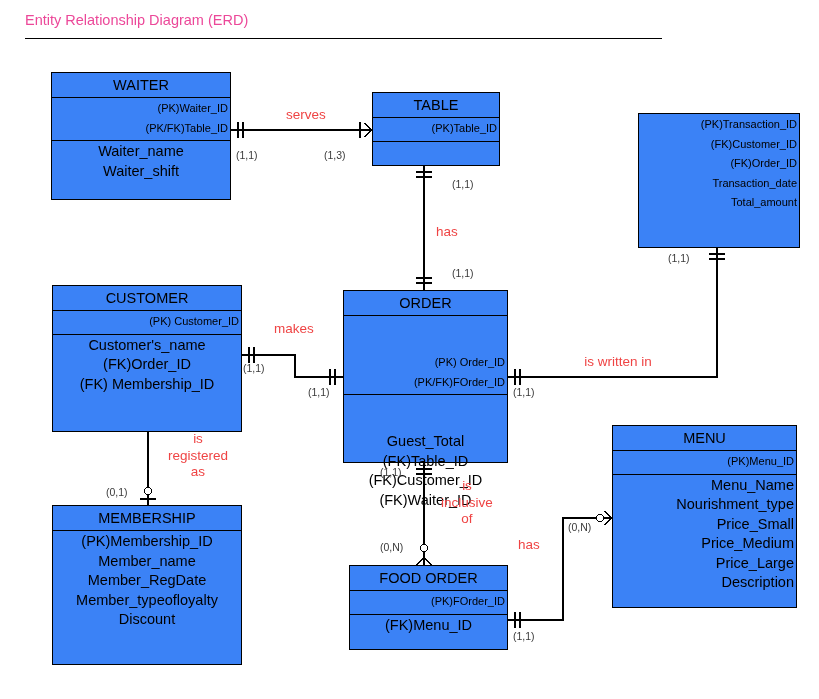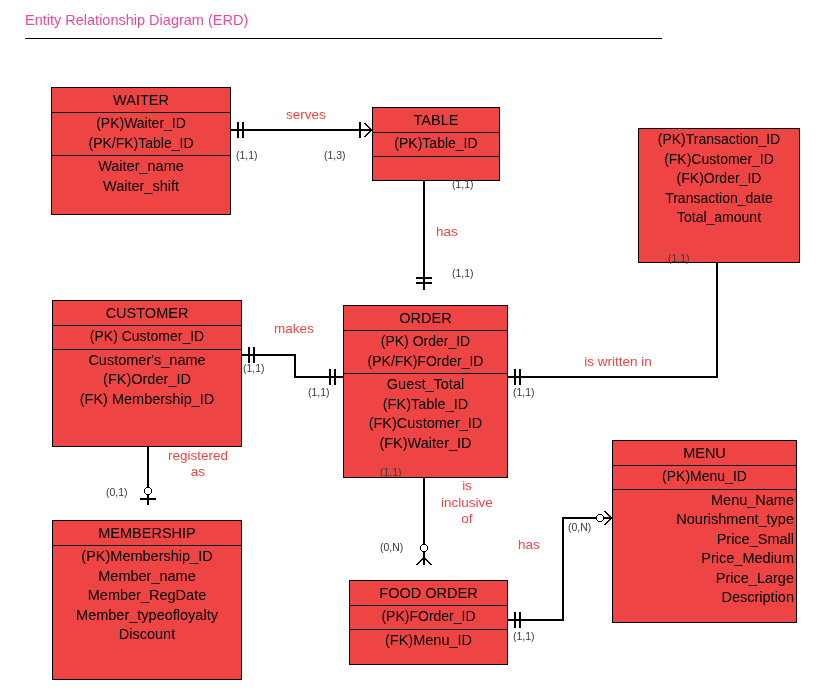--- a/index.html
+++ b/index.html
@@ -41,37 +41,36 @@
     left: 25px;
     top: 38px;
     width: 637px;
     height: 0;
     border-top: 1.4px solid #000;
   }
   
   .entity {
     position: absolute;
     border: 1.3px solid #000;
-    background: #ef4444;
+    background: #3b82f6;
     box-sizing: border-box;
     display: flex;
     flex-direction: column;
-    margin-top: 15px;
   }
   .entity-name {
     text-align: center;
     font-size: 14.5px;
     line-height: 20px;
     padding: 2px 2px 2px 2px;
     border-bottom: 1.3px solid #000;
     white-space: nowrap;
   }
   .entity-keys {
-    text-align: center;
-    font-size: 14px;
+    text-align: right;
+    font-size: 11px;
     line-height: 19.5px;
     padding: 1px 2px 2px 2px;
     border-bottom: 1.3px solid #000;
     white-space: nowrap;
   }
   .entity-attrs {
     text-align: center;
     font-size: 14.5px;
     line-height: 19.5px;
     padding: 1px 2px 2px 2px;
@@ -181,21 +180,21 @@
   </div>
 
   <div class="entity" style="left:52px; top:285px; width:190px; height:147px;">
     <div class="entity-name">CUSTOMER</div>
     <div class="entity-keys" style="white-space:pre-line;">(PK) Customer_ID</div>
     <div class="entity-attrs" style="white-space:pre-line;">Customer's_name
 (FK)Order_ID
 (FK) Membership_ID</div>
   </div>
 
-  <div class="entity" style="left:343px; top:290px; width:165px; height:173px;">
+  <div class="entity" style="left:343px; top:290px; width:165px; height:173px;gap:36px;">
     <div class="entity-name">ORDER</div>
     <div class="entity-keys" style="white-space:pre-line;">(PK) Order_ID
 (PK/FK)FOrder_ID</div>
     <div class="entity-attrs" style="white-space:pre-line;">Guest_Total
 (FK)Table_ID
 (FK)Customer_ID
 (FK)Waiter_ID</div>
   </div>
 
   <div class="entity" style="left:52px; top:505px; width:190px; height:160px;">

